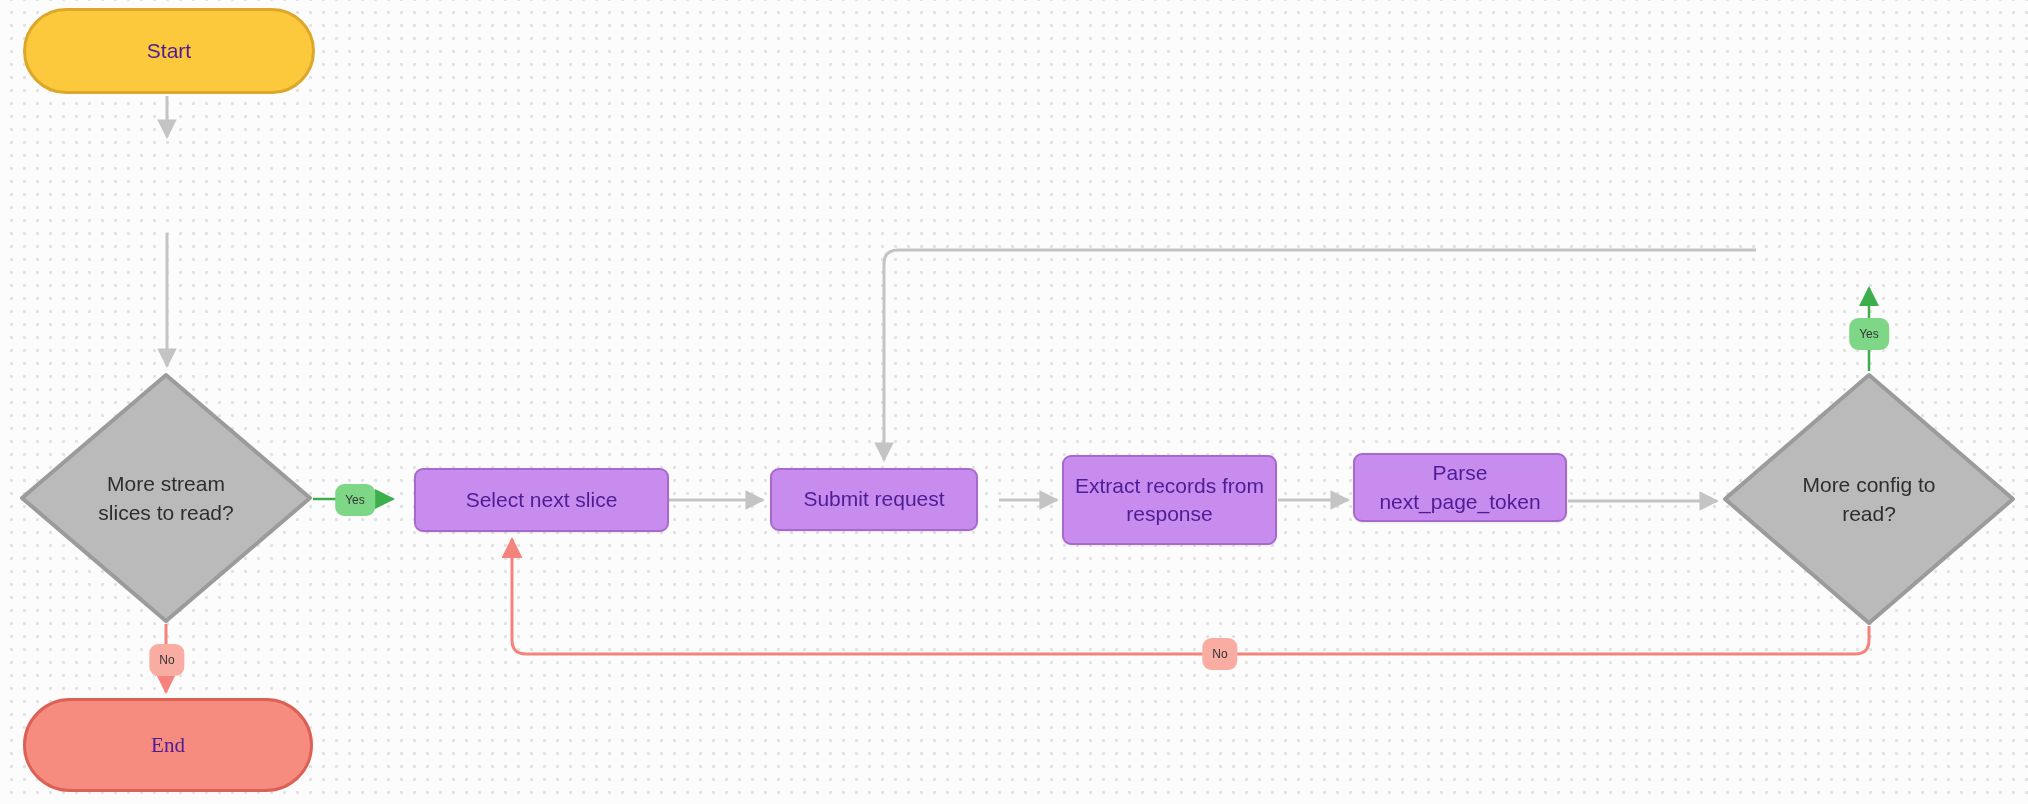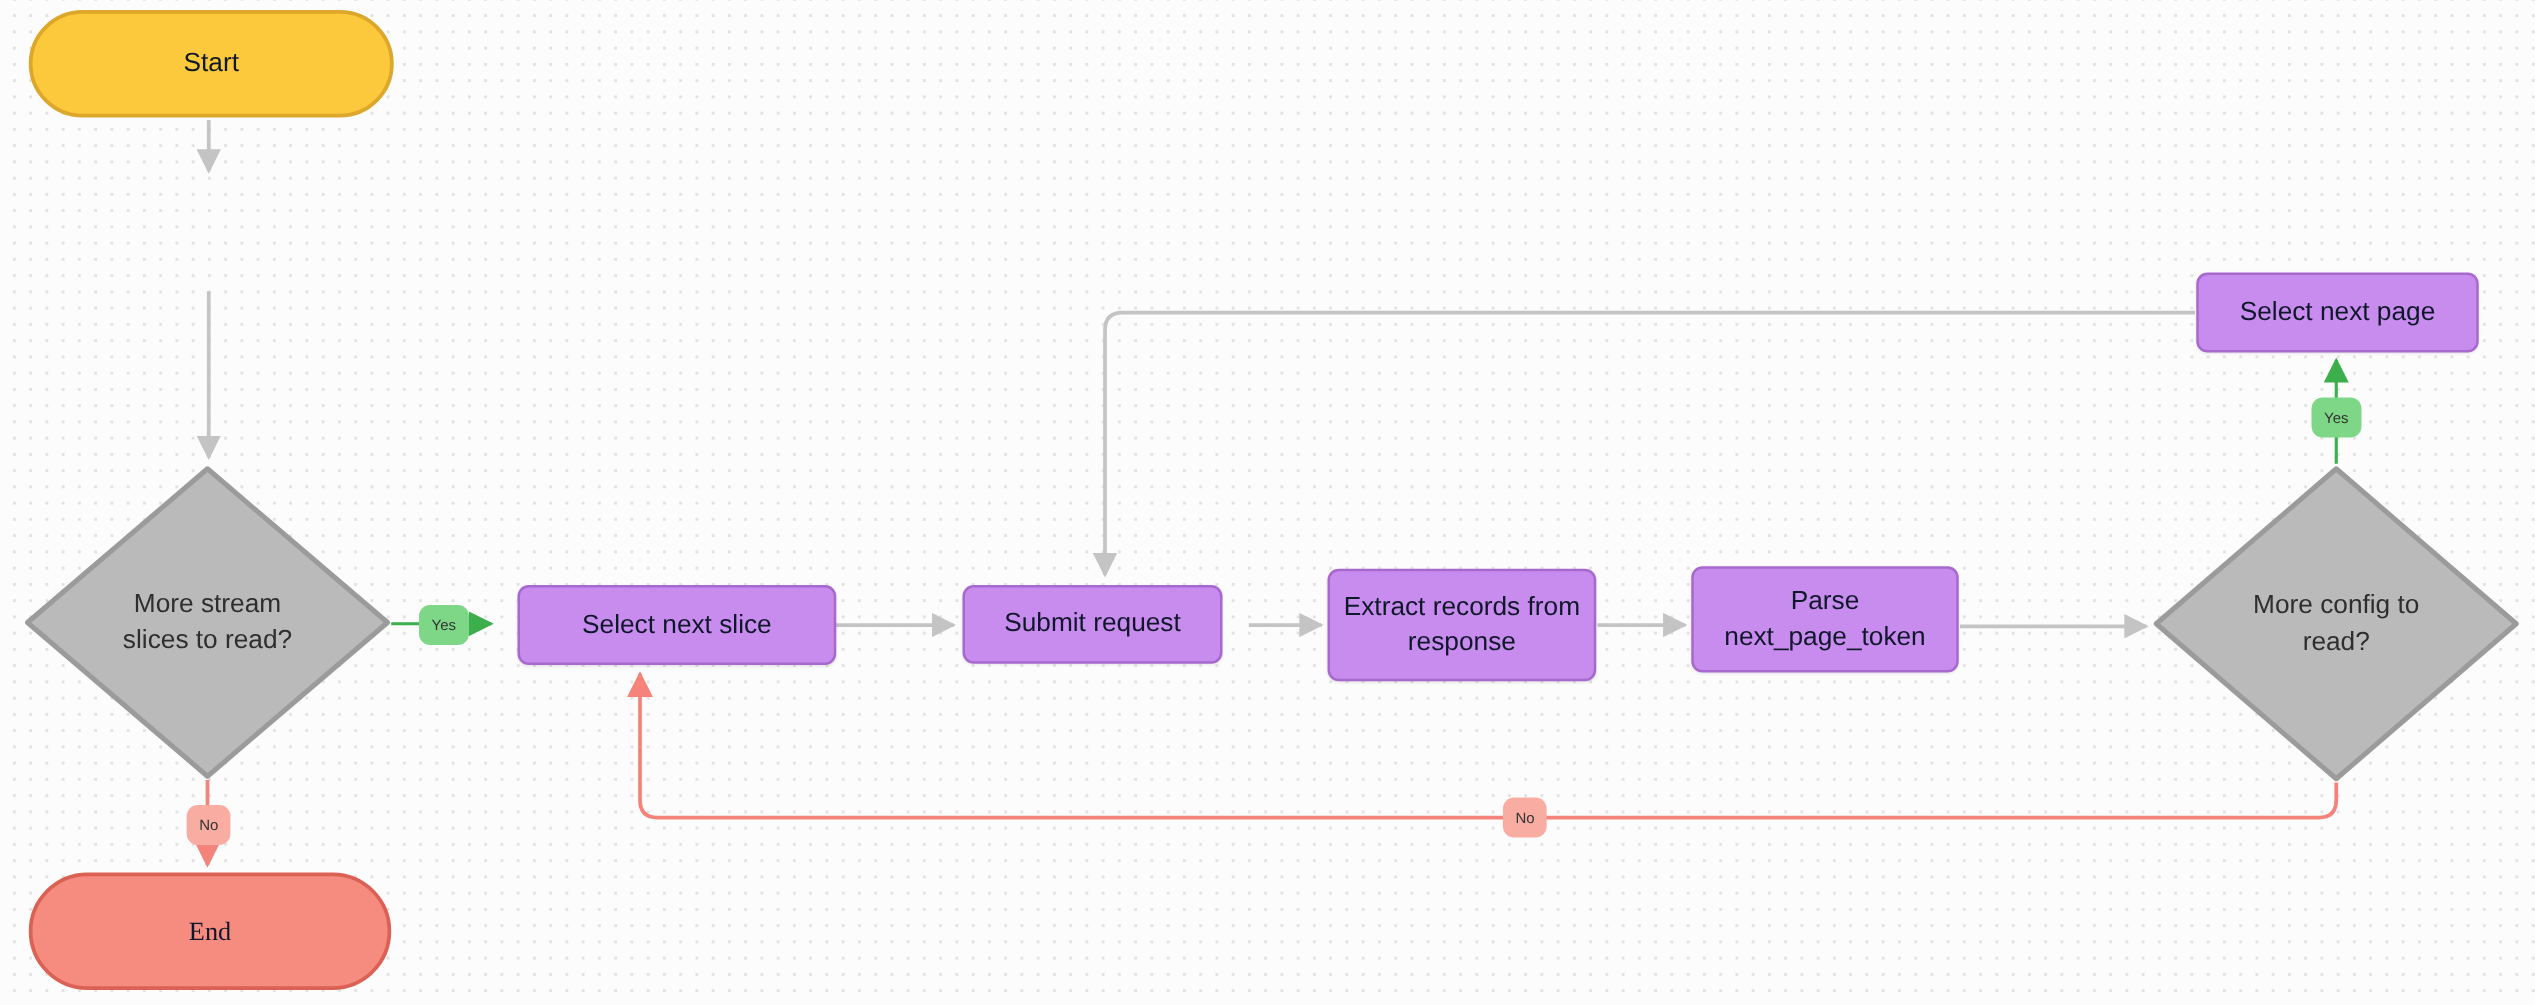--- a/index.html
+++ b/index.html
@@ -21,21 +21,21 @@
     position: absolute;
     left: 0; top: 0;
     width: 2028px; height: 804px;
   }
   .node {
     position: absolute;
     display: flex;
     align-items: center;
     justify-content: center;
     text-align: center;
-    color: #0f172a;
+    color: #4c1d95;
     font-size: 21px;
     line-height: 1.35;
     box-sizing: border-box;
     padding: 4px 10px;
   }
   .terminal-start {
     background: #FBC93B;
     border: 3px solid #DCA72A;
     border-radius: 44px;
   }
@@ -121,29 +121,26 @@
   </div>
 
   <div class="node process" style="left:770px; top:468px; width:208px; height:63px;">
     <span>Submit request</span>
   </div>
 
   <div class="node process" style="left:1062px; top:455px; width:215px; height:90px;">
     <span>Extract records from response</span>
   </div>
 
-  <div class="node process" style="left:1353px; top:453px; width:214px; height:85px;">
+  <div class="node process" style="left:1353px; top:453px; width:214px; height:69px;">
     <span>Parse next_page_token</span>
   </div>
 
   <div class="diamond-label" style="left:1869px; top:499px;">More config to read?</div>
 
-  <div class="node process" style="left:1757px; top:218px; width:226px; height:64px;">
-    <span>Select next page</span>
-  </div>
 
   <div class="node terminal-end" style="left:23px; top:698px; width:290px; height:94px;">
     <span>End</span>
   </div>
 
   <div class="edge-chip chip-yes" style="left:355px; top:500px;">Yes</div>
   <div class="edge-chip chip-yes" style="left:1869px; top:334px;">Yes</div>
   <div class="edge-chip chip-no" style="left:1220px; top:654px;">No</div>
   <div class="edge-chip chip-no" style="left:167px; top:660px;">No</div>
 

